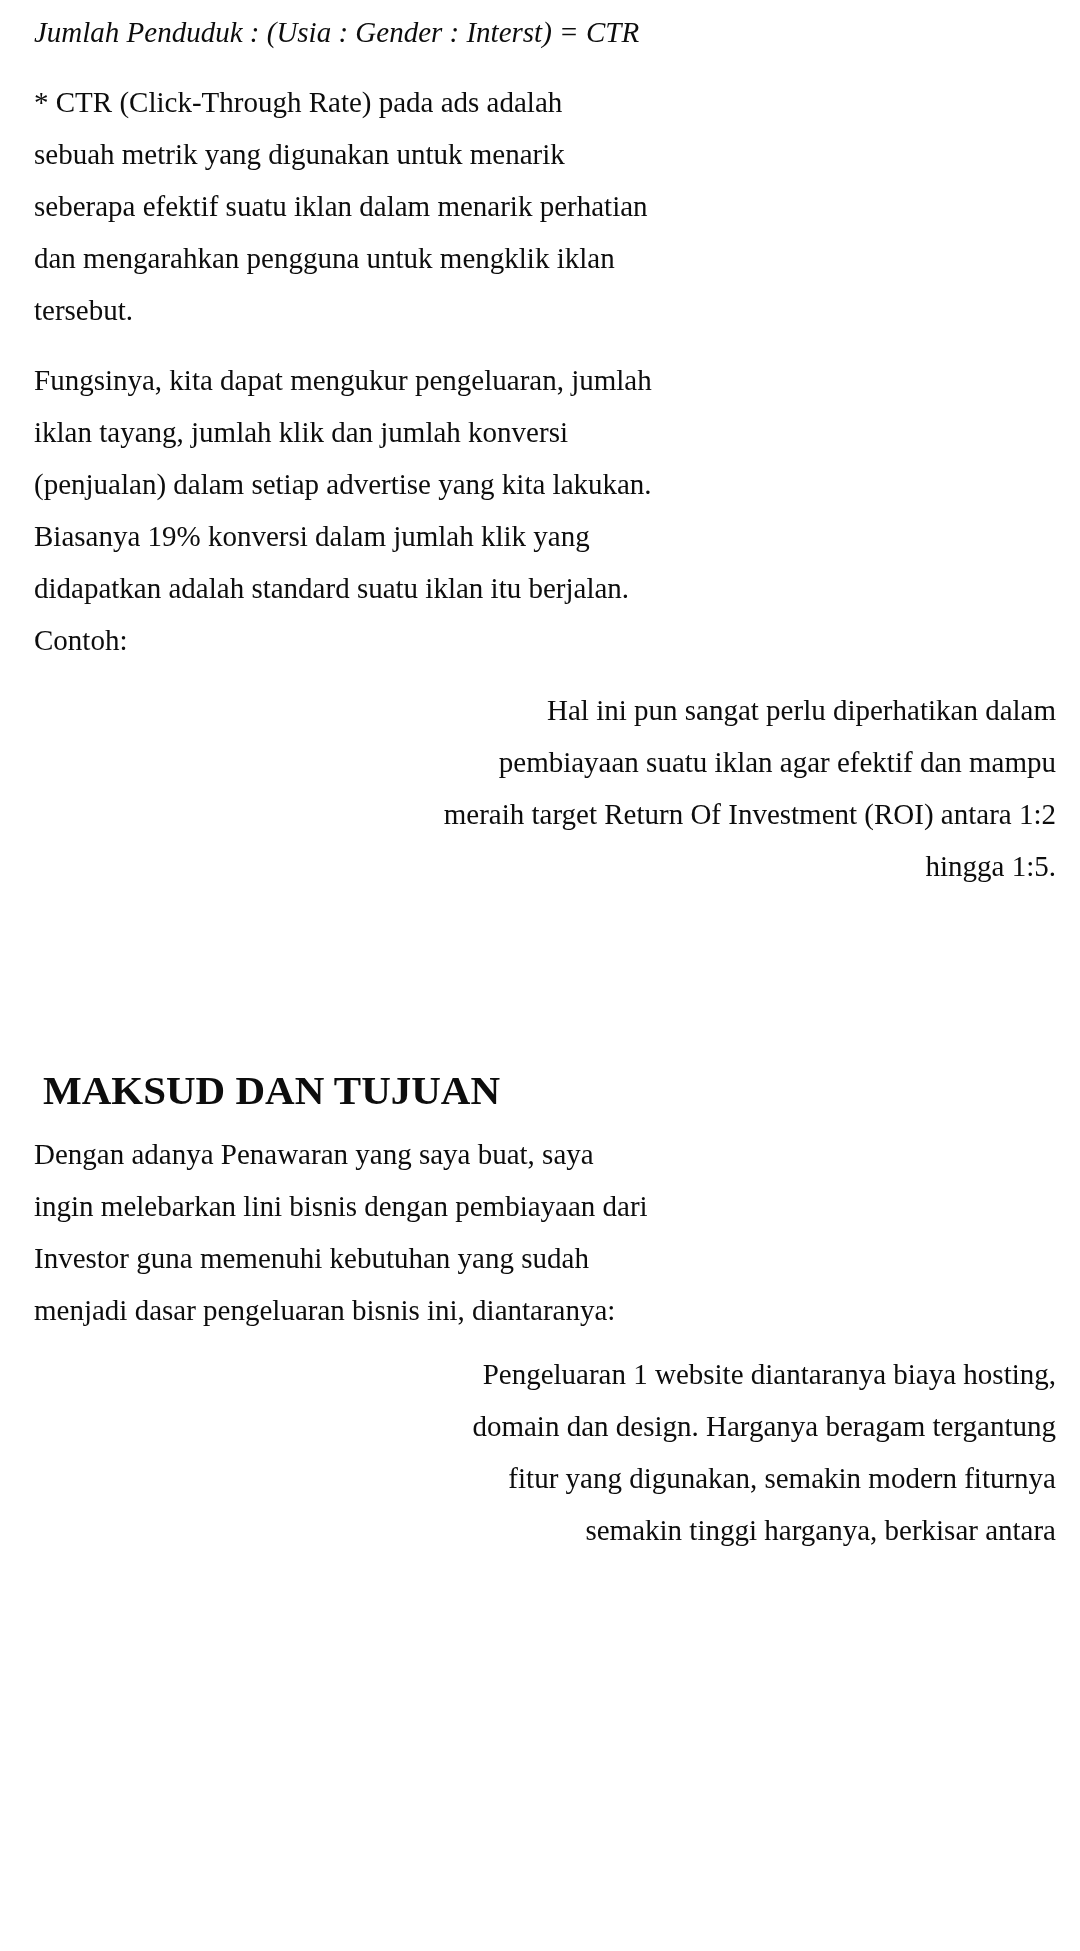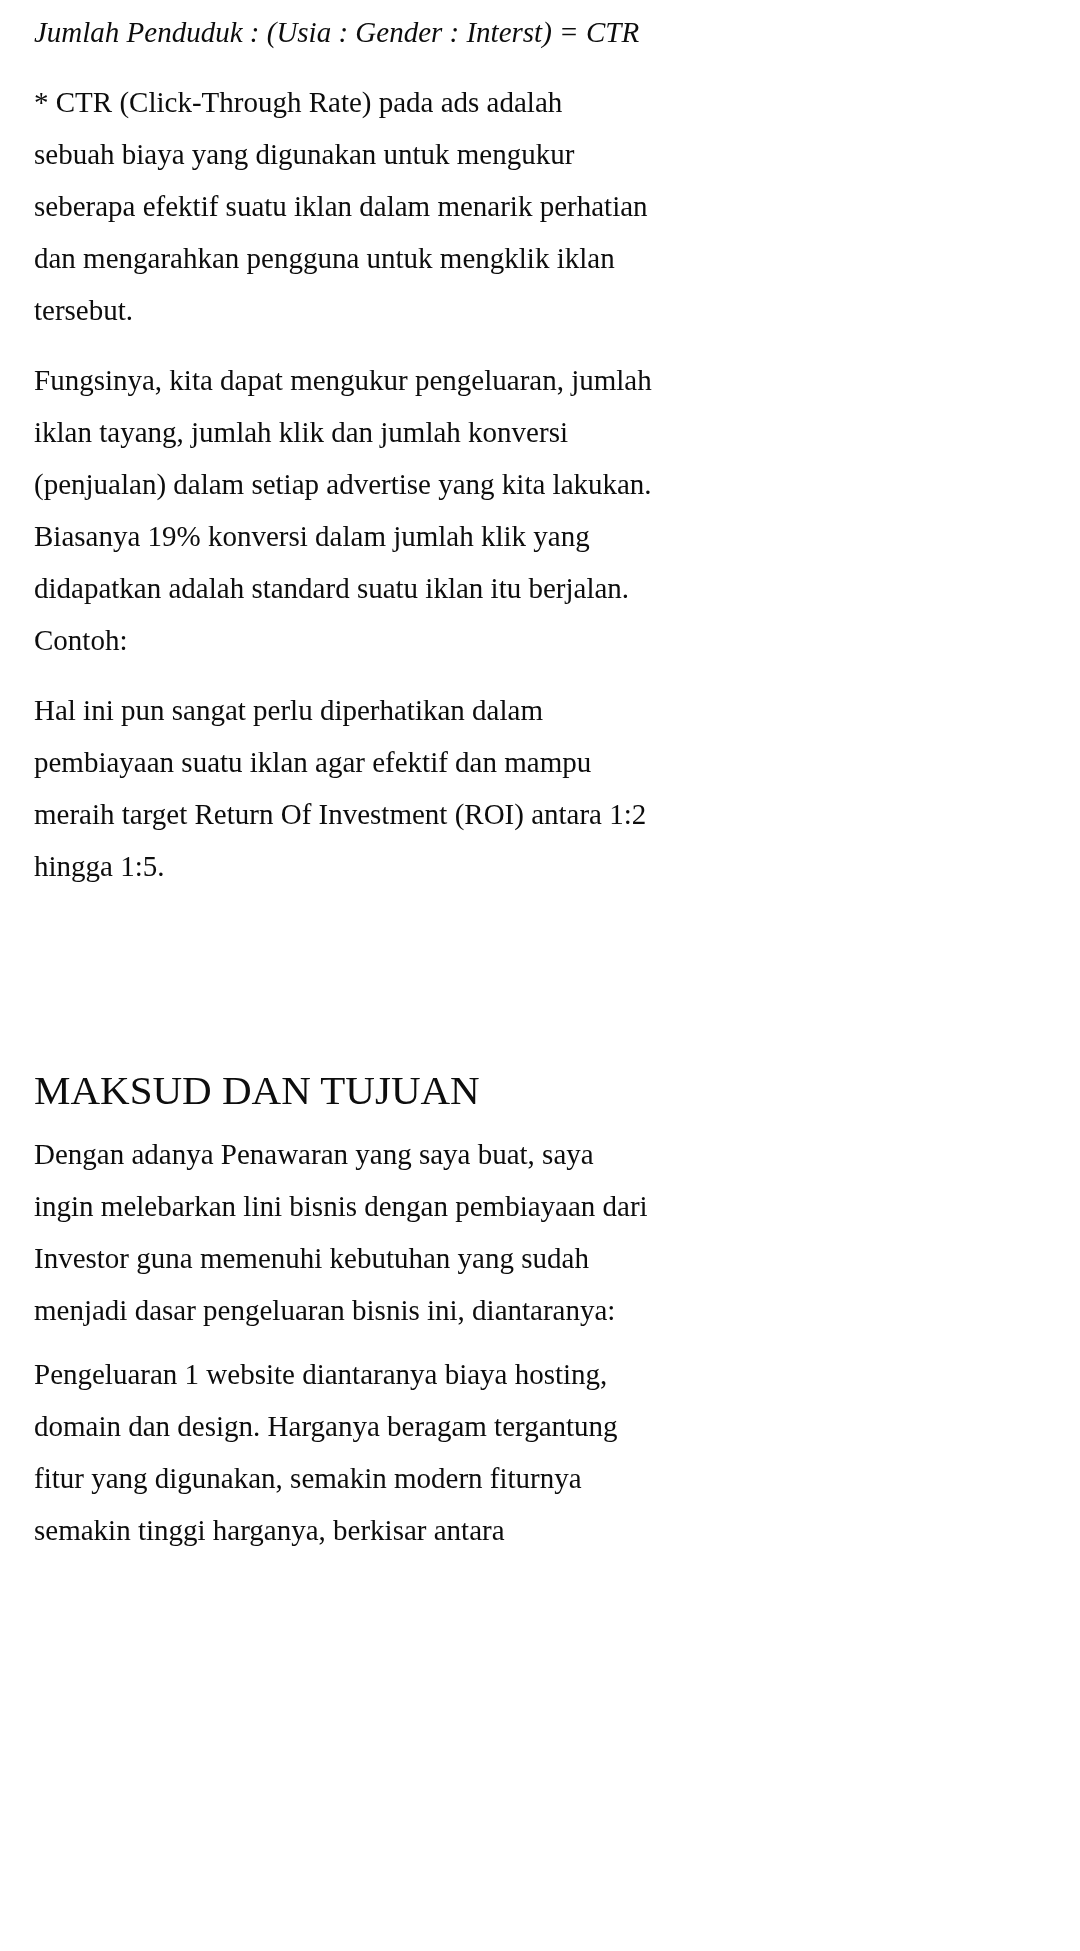--- a/index.html
+++ b/index.html
@@ -23,44 +23,44 @@
     line-height: 52px;
     white-space: pre;          
     font-style: normal;
     font-weight: normal;
   }
   .italic {
     font-style: italic;
   }
   .mb22 { margin-bottom: 22px; }
   .mb12 { margin-bottom: 12px; }
-  .mb0  { margin-bottom: 0; }
+  .mb0  { margin-bottom: 0; text-align: right; }
   .spacer {
     height: 172px;
   }
   .heading {
-    margin: 0 0 12px 0;
+    margin: 0 0 12px 9px;
     font-size: 41px;
     line-height: 52px;
-    font-weight: normal;
+    font-weight: bold;
     white-space: pre;
   }
   .indent {
     padding-left: 42px;
   }
 </style>
 </head>
 <body>
 
 <main class="doc">
 
   <p class="para italic">Jumlah Penduduk : (Usia : Gender : Interst) = CTR</p>
 
   <p class="para">* CTR (Click-Through Rate) pada ads adalah
-sebuah biaya yang digunakan untuk mengukur
+sebuah metrik yang digunakan untuk menarik
 seberapa efektif suatu iklan dalam menarik perhatian
 dan mengarahkan pengguna untuk mengklik iklan
 tersebut.</p>
 
   <p class="para">Fungsinya, kita dapat mengukur pengeluaran, jumlah
 iklan tayang, jumlah klik dan jumlah konversi
 (penjualan) dalam setiap advertise yang kita lakukan.
 Biasanya 19% konversi dalam jumlah klik yang
 didapatkan adalah standard suatu iklan itu berjalan.
 Contoh:</p>

